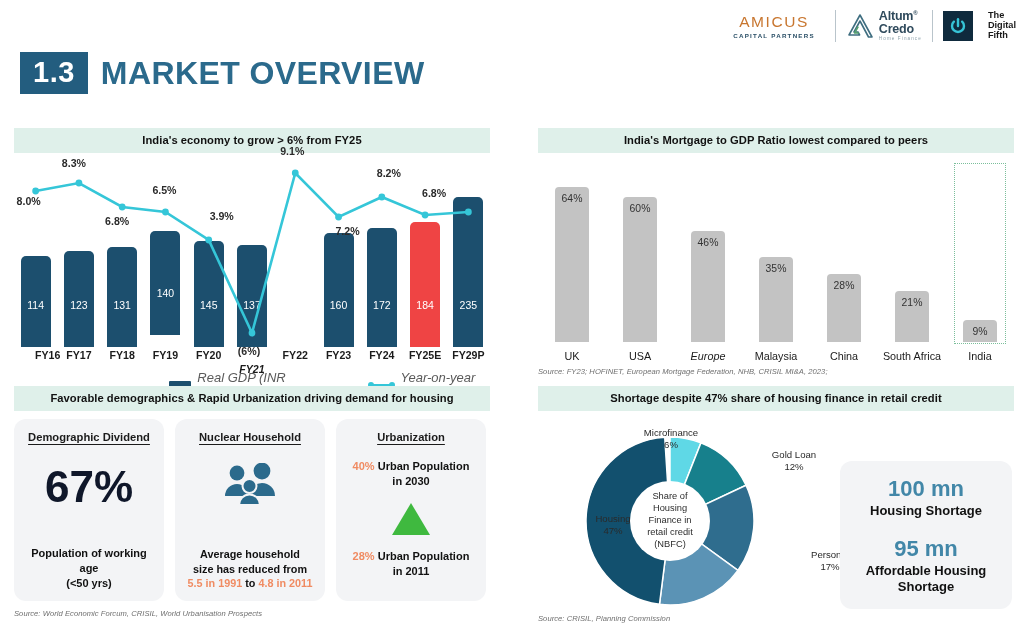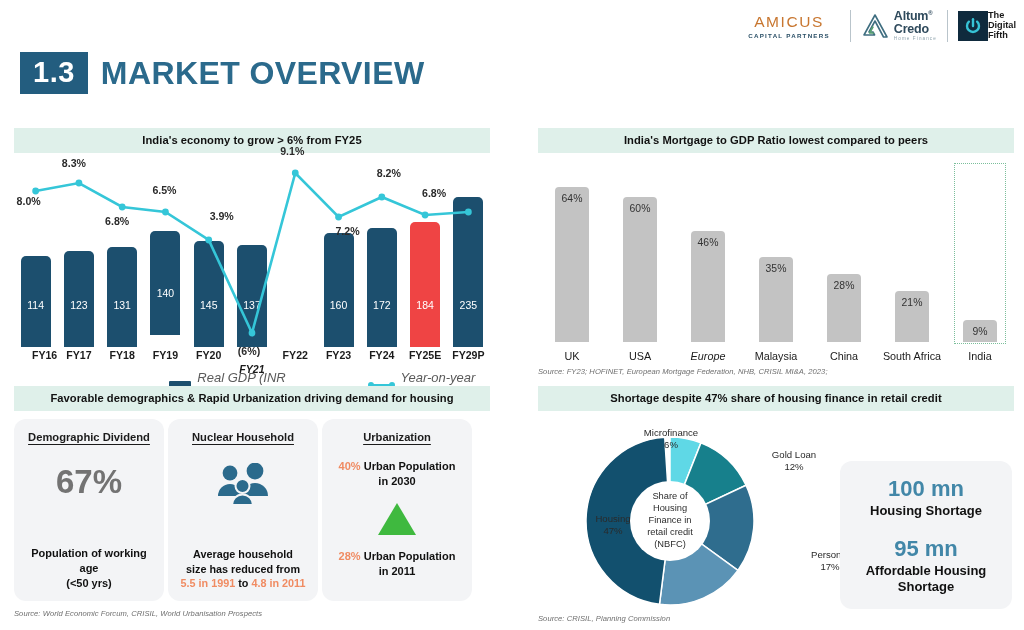--- a/index.html
+++ b/index.html
@@ -17,21 +17,21 @@
   .amicus-word { font-size: 15.5px; letter-spacing: 1.6px; color: #c8762f; font-weight: 400; line-height: 1; }
   .amicus-sub { font-size: 6.2px; letter-spacing: 1.25px; color: #2a4f66; margin-top: 2.5px; font-weight: 600; }
   .vline { width: 1px; height: 32px; background: #b9c4cb; margin: 0 10px; }
   .logo-altum { display: flex; align-items: center; gap: 5px; }
   .altum-mark { width: 28px; height: 26px; }
   .altum-text { line-height: 1.02; }
   .altum-t1 { font-size: 12.5px; font-weight: 700; color: #2f4a5c; letter-spacing: -.2px; }
   .altum-t1 sup { font-size: 6px; vertical-align: super; }
   .altum-t2 { font-size: 12.5px; font-weight: 700; color: #2f4a5c; letter-spacing: -.2px; }
   .altum-t3 { font-size: 4.6px; color: #8fa3ad; letter-spacing: 1.1px; margin-top: 1px; }
-  .logo-tdf { display: flex; align-items: center; gap: 0; }
+  .logo-tdf { display: flex; align-items: center; gap: 15px; }
   .tdf-square { width: 30px; height: 30px; background: #0f2a3d; display: flex; align-items: center; justify-content: center; }
   .tdf-text { line-height: 1.08; font-size: 9.2px; font-weight: 700; color: #1a1a1a; }
 
   
   .title-row { position: absolute; left: 20px; top: 52px; display: flex; align-items: center; }
   .title-badge {
     background: #235d7f; color: #fff; font-size: 29px; font-weight: 700;
     padding: 6px 13px 7px; letter-spacing: .5px; line-height: 1;
   }
   .title-text { color: #2b6a8c; font-size: 32px; font-weight: 700; letter-spacing: .4px; margin-left: 13px; }
@@ -66,25 +66,25 @@
   .c2 { left: 538px; top: 128px; width: 476px; height: 252px; }
   .c2-plot { position: relative; width: 476px; height: 205px; margin-top: 6px; }
   .mg-bar { position: absolute; bottom: 0; background: #c3c3c3; border-radius: 4px 4px 0 0;
             display:flex; align-items:flex-start; justify-content:center; }
   .mg-bar span { font-size: 10.4px; color: #333; margin-top: 6px; }
   .mg-lab { position: absolute; font-size: 10.8px; color: #1b1b1b; text-align: center; }
   .india-box { position: absolute; border: 1.4px dotted #7bbf9b; }
 
   
   .c3 { left: 14px; top: 386px; width: 476px; height: 240px; }
-  .cards3 { display: flex; gap: 4px; margin-top: 8px; }
+  .cards3 { display: flex; gap: 11px; margin-top: 8px; }
   .card3 { background: #f3f4f6; border-radius: 12px; width: 150px; height: 182px;
            display:flex; flex-direction:column; align-items:center; padding: 12px 8px 10px; }
   .card3-h { font-size: 11.2px; font-weight: 700; color: #1b1b1b; text-decoration: underline; text-underline-offset: 2.5px; }
-  .big67 { font-size: 33px; font-weight: 700; color: #737373; line-height: 1; margin-top: 22px; }
+  .big67 { font-size: 44px; font-weight: 700; color: #0f172a; line-height: 1; margin-top: 22px; }
   .card3-foot { font-size: 11px; font-weight: 700; color: #111; text-align:center; line-height: 1.35; margin-top: auto; }
   .fam-icon { margin-top: 20px; }
   .nh-text { font-size: 10.8px; font-weight: 700; color:#111; text-align:center; line-height:1.35; margin-top:auto; }
   .orange { color: #f08b62; }
   .ub-line { font-size: 11px; font-weight: 700; color: #111; text-align:center; line-height:1.35; }
   .tri { width:0; height:0; border-left: 19px solid transparent; border-right: 19px solid transparent;
          border-bottom: 32px solid #3fb93f; margin: 14px 0; }
 
   
   .c4 { left: 538px; top: 386px; width: 476px; height: 240px; }
@@ -197,21 +197,21 @@
         <div class="pct-lab" style="left: 127.455px; top: 27px; width: 46px; text-align: center;">6.5%</div>
         <div class="pct-lab" style="left: 184.727px; top: 53px; width: 46px; text-align: center;">3.9%</div>
         <div class="pct-lab" style="left: 212px; top: 188px; width: 46px; text-align: center;">(6%)</div>
         <div class="pct-lab" style="left: 255.273px; top: -12px; width: 46px; text-align: center;">9.1%</div>
         <div class="pct-lab" style="left: 310.545px; top: 68px; width: 46px; text-align: center;">7.2%</div>
         <div class="pct-lab" style="left: 351.818px; top: 10px; width: 46px; text-align: center;">8.2%</div>
         <div class="pct-lab" style="left: 397.091px; top: 30px; width: 46px; text-align: center;">6.8%</div>
         <div class="pct-lab pct-white" style="left: 436.364px; top: 29px; width: 46px; text-align: center;">6-7%</div>
       </div>
     <div class="axis-row" id="gdpAxis">
-        <div class="axis-lab" style="left: 0px; width: 43.2727px; top: 0px; text-align: right;">FY16</div>
+        <div class="axis-lab" style="left: 12px; width: 43.2727px; top: 0px;">FY16</div>
         <div class="axis-lab" style="left: 43.2727px; width: 43.2727px; top: 0px;">FY17</div>
         <div class="axis-lab" style="left: 86.5455px; width: 43.2727px; top: 0px;">FY18</div>
         <div class="axis-lab" style="left: 129.818px; width: 43.2727px; top: 0px;">FY19</div>
         <div class="axis-lab" style="left: 173.091px; width: 43.2727px; top: 0px;">FY20</div>
         <div class="axis-lab" style="left: 216.364px; width: 43.2727px; top: 14px; font-style: italic;">FY21</div>
         <div class="axis-lab" style="left: 259.636px; width: 43.2727px; top: 0px;">FY22</div>
         <div class="axis-lab" style="left: 302.909px; width: 43.2727px; top: 0px;">FY23</div>
         <div class="axis-lab" style="left: 346.182px; width: 43.2727px; top: 0px;">FY24</div>
         <div class="axis-lab" style="left: 389.455px; width: 43.2727px; top: 0px;">FY25E</div>
         <div class="axis-lab" style="left: 432.727px; width: 43.2727px; top: 0px;">FY29P</div>

